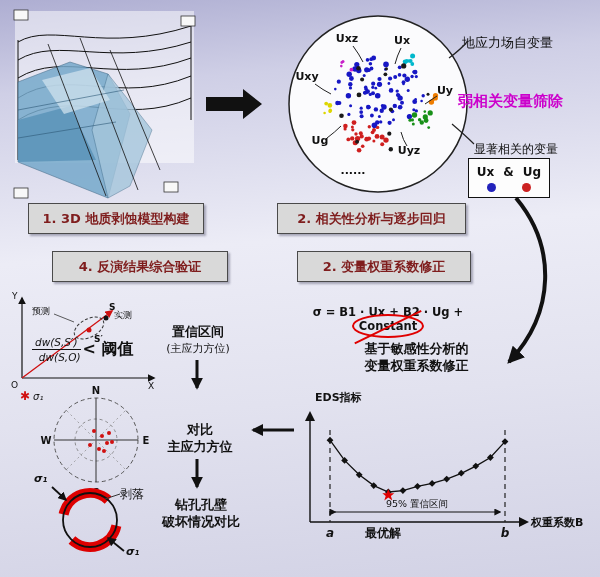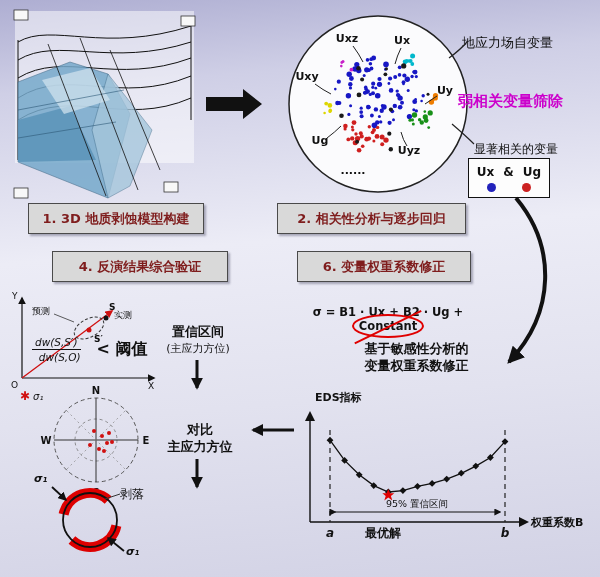--- a/index.html
+++ b/index.html
@@ -22,21 +22,21 @@
   .dot{width:9px;height:9px;border-radius:50%;}
   .formula{position:absolute;text-align:center;font-size:11.5px;font-weight:bold;}
   .crossed{position:relative;display:inline-block;padding:0 2px;}
   .crossed::before{content:"";position:absolute;left:-5px;right:-5px;top:-5px;bottom:-5px;
        border:2px solid #e00000;border-radius:50%;}
   .crossed::after{content:"";position:absolute;left:-6px;top:50%;width:calc(100% + 12px);
        height:2px;background:#e00000;transform:rotate(-26deg);}
   .twolines{position:absolute;text-align:center;line-height:17px;}
   .tl-b{font-weight:bold;font-size:13px;}
   .tl-s{font-size:11px;}
-  .frac-wrap{position:absolute;display:flex;align-items:center;gap:16px;
+  .frac-wrap{position:absolute;display:flex;align-items:center;gap:2px;
        font-size:10.5px;font-style:italic;}
   .frac .num{border-bottom:1.2px solid #111;padding:0 3px 1px;text-align:center;}
   .frac .den{padding-top:1px;text-align:right;}
   .lt{font-size:16px;font-style:normal;font-weight:bold;}
   .sigma{position:absolute;font-size:11px;font-style:italic;font-weight:bold;}
   .legend{position:absolute;display:flex;gap:3px;align-items:center;}
   .legend .star{color:#d01010;font-size:12px;}
   .legend .sig{font-size:10px;font-style:italic;}
 </style>
 </head>
@@ -263,21 +263,21 @@
     </div>
     <div class="row2">
       <span class="dot" style="background:#2222bb"></span>
       <span class="dot" style="background:#cc2222"></span>
     </div>
   </div>
 
   <div class="stepbox" style="left:28px;top:203px;width:174px;height:29px">1. 3D 地质剥蚀模型构建</div>
   <div class="stepbox" style="left:277px;top:203px;width:187px;height:29px">2. 相关性分析与逐步回归</div>
   <div class="stepbox" style="left:52px;top:251px;width:174px;height:29px">4. 反演结果综合验证</div>
-  <div class="stepbox" style="left:297px;top:251px;width:172px;height:29px">6. 变量权重系数修正</div>
+  <div class="stepbox" style="left:297px;top:251px;width:172px;height:29px">2. 变量权重系数修正</div>
 
   <div class="formula" style="left:293px;top:305px;width:190px">
     <span>σ = B1 · Ux + B2 · Ug +</span>
     <span class="crossed">Constant</span>
   </div>
 
   <div class="twolines" style="left:334px;top:340px;width:165px;font-weight:600;font-size:13px">
     <div>基于敏感性分析的</div>
     <div>变量权重系数修正</div>
   </div>
@@ -358,20 +358,24 @@
     <g transform="rotate(-18 62 52)">
       <path d="M38.6,38.5 A27,27 0 0 1 85.4,38.5" fill="none" stroke="#dd0000" stroke-width="10"></path>
       <path d="M85.4,65.5 A27,27 0 0 1 38.6,65.5" fill="none" stroke="#dd0000" stroke-width="10"></path>
     </g>
     <circle cx="62" cy="52" r="27" fill="none" stroke="#111" stroke-width="1.8"></circle>
   </svg>
   <div class="sigma" style="left:34px;top:472px">σ₁</div>
   <div class="sigma" style="left:126px;top:545px">σ₁</div>
   <div class="lbl" style="left:120px;top:486px;font-size:12px">剥落</div>
 
+  <div class="twolines" style="left:156px;top:496px;width:90px">
+    <div class="tl-b">钻孔孔壁</div>
+    <div class="tl-b">破坏情况对比</div>
+  </div>
 
   <svg class="abs" style="left:295px;top:385px" width="305" height="172" viewBox="0 0 305 172">
     <defs>
       <marker id="ah-eds" viewBox="0 0 10 10" refX="8" refY="5" markerWidth="10" markerHeight="10" markerUnits="userSpaceOnUse" orient="auto">
         <path d="M0,0 L10,5 L0,10 Z" fill="#111"></path>
       </marker>
       <marker id="ah-ci" viewBox="0 0 10 10" refX="8" refY="5" markerWidth="7" markerHeight="7" markerUnits="userSpaceOnUse" orient="auto">
         <path d="M0,0 L10,5 L0,10 Z" fill="#111"></path>
       </marker>
     </defs>

